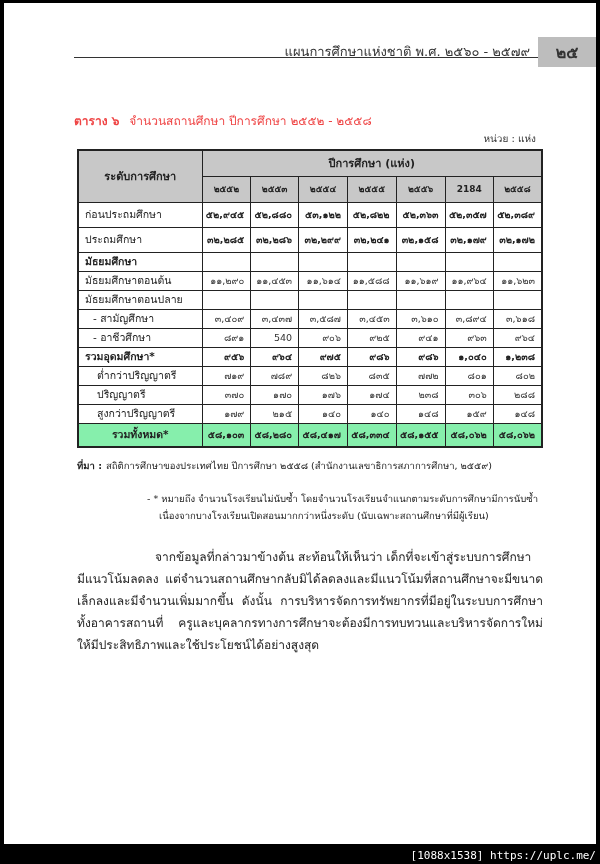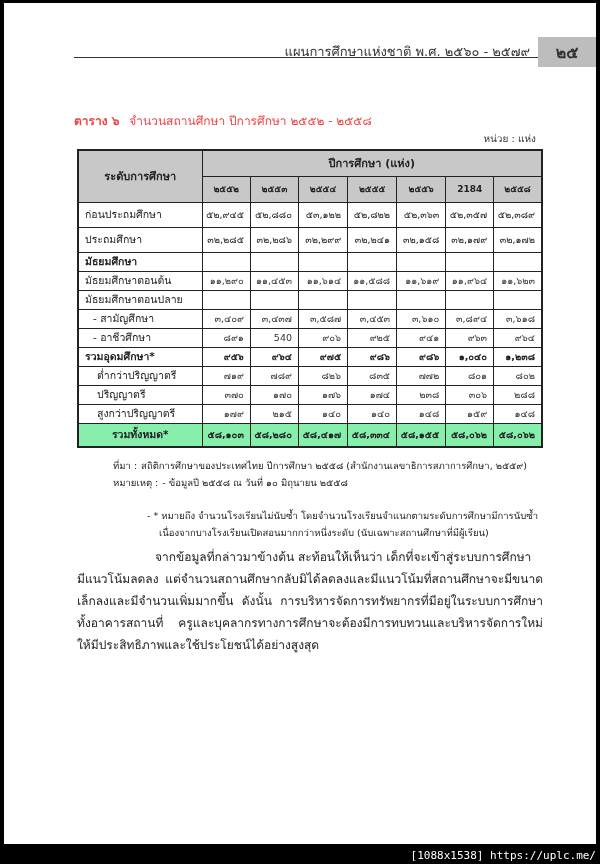--- a/index.html
+++ b/index.html
@@ -34,34 +34,34 @@
   }
   table.data th, table.data td { border: 1px solid #222; }
   table.data thead th { background: #c8c8c8; font-weight: bold; text-align: center; }
   .th-level { width: 124px; font-size: 11px; }
   .th-group { height: 26px; font-size: 11px; }
   .th-year { height: 26px; font-size: 9px; }
   table.data td.lbl { padding-left: 6px; text-align: left; font-size: 10.5px; }
   table.data td.num { text-align: right; padding-right: 6px; }
   tr.main td { height: 25px; }
   tr.main td.lbl { font-weight: normal; }
-  tr.main td.num { font-weight: normal; }
+  tr.main td.num { font-weight: bold; }
   .grp td { border-top: none; border-bottom: none; height: 19px; }
   .grp-first td { border-top: 1px solid #222; }
   .grp-last td { border-bottom: 1px solid #222; }
   .grp td.lbl.head { font-weight: bold; }
   .grp td.num { color: #333; }
   .grp td.num.bold { font-weight: bold; color: #222; }
   .ind1 { padding-left: 14px !important; }
   .ind2 { padding-left: 18px !important; }
   tr.total td { background: #86efac; height: 24px; font-weight: bold; }
   tr.total td.lbl { text-align: center; padding-left: 0; }
   .notes { position: absolute; left: 73px; top: 454px; width: 470px; font-size: 9.5px; color: #222; line-height: 17px; }
   .notes .row { display: flex; }
-  .notes .key { font-weight: normal; white-space: nowrap; margin-right: 4px; margin-left: 36px; }
+  .notes .key { font-weight: bold; white-space: nowrap; margin-right: 4px; }
   .notes .sub { padding-left: 70px; margin-top: 16px; }
   .notes .sub2 { padding-left: 82px; }
   .para {
     position: absolute; left: 73px; top: 543px; width: 466px; font-size: 12px; line-height: 22px; color: #222;
     text-align: justify;
   }
   .para .first { padding-left: 78px; display: block; }
   .watermark {
     position: absolute; right: 4px; bottom: 2px; color: #fff; font-family: "DejaVu Sans Mono", monospace;
     font-size: 11px;
@@ -222,24 +222,20 @@
         <td class="num">๕๘,๐๖๒</td>
       </tr>
     </tbody>
   </table>
 
   <div class="notes">
     <div class="row">
       <span class="key">ที่มา :</span>
       <span>สถิติการศึกษาของประเทศไทย ปีการศึกษา ๒๕๕๘ (สำนักงานเลขาธิการสภาการศึกษา, ๒๕๕๙)</span>
     </div>
-    <div class="row">
-      <span class="key">หมายเหตุ :</span>
-      <span>- ข้อมูลปี ๒๕๕๘ ณ วันที่ ๑๐ มิถุนายน ๒๕๕๘</span>
-    </div>
     <div class="sub">- * หมายถึง  จำนวนโรงเรียนไม่นับซ้ำ โดยจำนวนโรงเรียนจำแนกตามระดับการศึกษามีการนับซ้ำ</div>
     <div class="sub2">เนื่องจากบางโรงเรียนเปิดสอนมากกว่าหนึ่งระดับ (นับเฉพาะสถานศึกษาที่มีผู้เรียน)</div>
   </div>
 
   <div class="para">
     <span class="first">จากข้อมูลที่กล่าวมาข้างต้น สะท้อนให้เห็นว่า เด็กที่จะเข้าสู่ระบบการศึกษา</span>
     <span>มีแนวโน้มลดลง แต่จำนวนสถานศึกษากลับมิได้ลดลงและมีแนวโน้มที่สถานศึกษาจะมีขนาดเล็กลงและมีจำนวนเพิ่มมากขึ้น ดังนั้น การบริหารจัดการทรัพยากรที่มีอยู่ในระบบการศึกษาทั้งอาคารสถานที่ ครูและบุคลากรทางการศึกษาจะต้องมีการทบทวนและบริหารจัดการใหม่ให้มีประสิทธิภาพและใช้ประโยชน์ได้อย่างสูงสุด</span>
   </div>
 </div>
 

